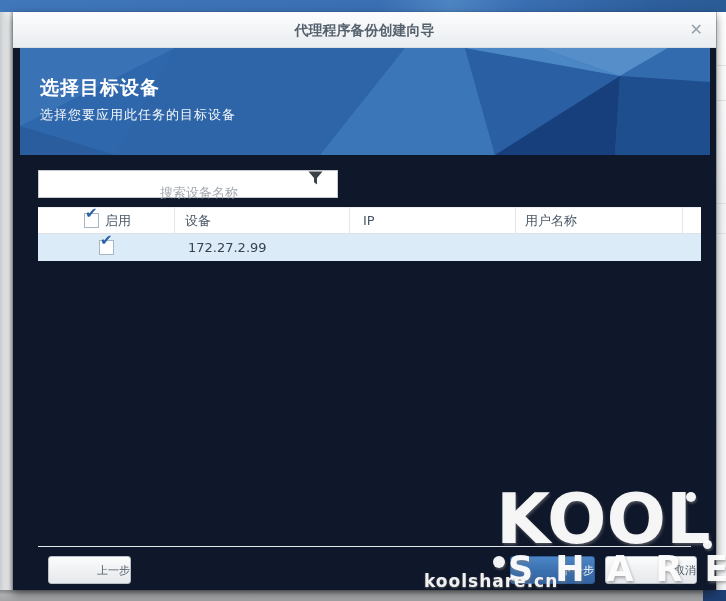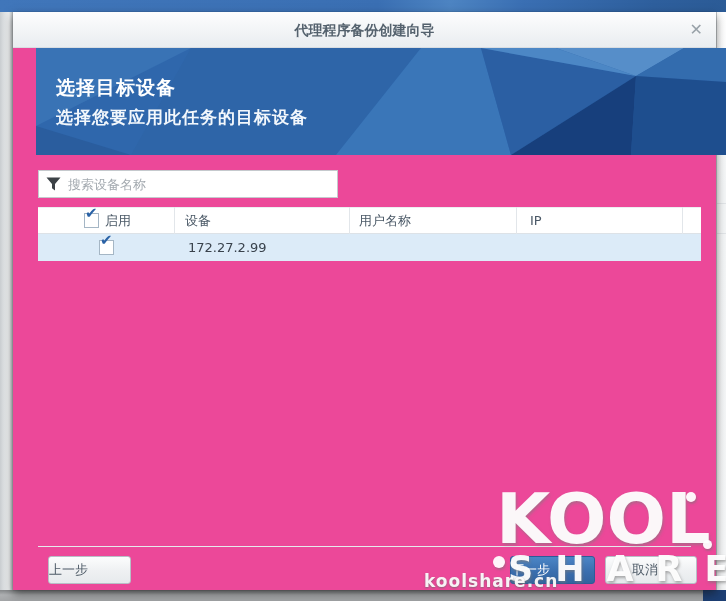--- a/index.html
+++ b/index.html
@@ -29,58 +29,58 @@
     position:absolute; left:0; bottom:0; width:726px; height:11px;
     background:linear-gradient(180deg,#85888a 0%,#aeb0b2 45%,#a2a4a6 100%);
   }
   .corner-navy {
     position:absolute; right:0; bottom:0; width:23px; height:11px; background:#1d3f74;
   }
 
   
   .dialog {
     position:absolute; left:13px; top:12px; width:703px; height:578px;
-    background:#ec4899;
+    background:#0f172a;
     box-shadow:0 4px 9px rgba(20,20,20,0.55), 0 0 1px rgba(0,0,0,0.35);
   }
 
   
   .titlebar {
     position:absolute; left:0; top:0; width:100%; height:36px;
     background:linear-gradient(180deg,#fdfdfe 0%,#f2f4f6 55%,#e9edf0 100%);
     border-bottom:1px solid #d9dde1;
   }
   .titlebar .title {
     display:block; text-align:center; line-height:36px;
     font-size:14px; font-weight:bold; color:#55626e;
   }
   .close-btn {
     position:absolute; right:13px; top:0; height:36px; line-height:36px;
     font-size:16px; color:#98a1a8; cursor:pointer;
   }
 
   
   .banner {
-    position:absolute; left:23px; top:36px; width:690px; height:107px; overflow:hidden;
+    position:absolute; left:7px; top:36px; width:690px; height:107px; overflow:hidden;
   }
   .banner svg { position:absolute; left:0; top:0; width:100%; height:100%; }
   .banner-title {
     position:absolute; left:20px; top:27px;
     font-size:19px; font-weight:bold; color:#ffffff; letter-spacing:1px;
   }
   .banner-subtitle {
     position:absolute; left:20px; top:58px;
-    font-size:17px; color:#f2f7fc; letter-spacing:1px;font-weight:bold;
+    font-size:13px; color:#f2f7fc; letter-spacing:1px;
   }
 
   
   .search-box {
     position:absolute; left:25px; top:158px; width:300px; height:28px;
     border:1px solid #c5c9cd; background:#fff;
-    display:flex; align-items:center; padding:0 7px;
+    display:flex; align-items:flex-end; padding:0 7px;flex-direction:column;
   }
   .funnel { width:15px; height:14px; margin-right:7px; flex:none; }
   .search-input {
     border:none; outline:none; flex:1; font-size:13px; color:#333;
     font-family:inherit; background:transparent;
   }
   .search-input::placeholder { color:#a3a9af; }
 
   
   .table { position:absolute; left:25px; top:195px; width:663px; }
@@ -113,22 +113,22 @@
     position:absolute; left:0px; top:-8px;
     font-size:15px; font-weight:bold; color:#2a62a6; line-height:1;
   }
 
   
   .footer-divider {
     position:absolute; left:25px; top:534px; width:653px; height:1px; background:#e6e9ec;
   }
   .btn {
     position:absolute; top:544px; height:28px;
-    border-radius:3px; font-size:13px; font-family:inherit;
-    display:flex; align-items:center; justify-content:flex-start; cursor:pointer;
+    border-radius:3px; font-size:11px; font-family:inherit;
+    display:flex; align-items:center; justify-content:flex-end; cursor:pointer;
   }
   .btn-light {
     background:linear-gradient(180deg,#fcfdfd 0%,#eef0f2 55%,#e7eaed 100%);
     border:1px solid #b8bfc7; color:#4e5b67;
   }
   .btn-back   { left:35px;  width:83px; }
   .btn-next   {
     left:497px; width:85px;
     background:linear-gradient(180deg,#4c86c6 0%,#3a6faf 55%,#33649f 100%);
     border:1px solid #2d5c98; color:#ffffff;
@@ -210,25 +210,25 @@
     <div class="thead">
       <div class="cell c1">
         <span class="checkbox">
           <span class="tick">✔</span>
         </span>
         <span>启用</span>
       </div>
       <div class="cell c2">
         <span>设备</span>
       </div>
+      <div class="cell c4">
+        <span>IP</span>
+      </div>
       <div class="cell c3">
         <span>用户名称</span>
-      </div>
-      <div class="cell c4">
-        <span>IP</span>
       </div>
       <div class="cell cf"></div>
     </div>
 
     <div class="trow">
       <div class="cell c1">
         <span class="checkbox">
           <span class="tick">✔</span>
         </span>
       </div>

